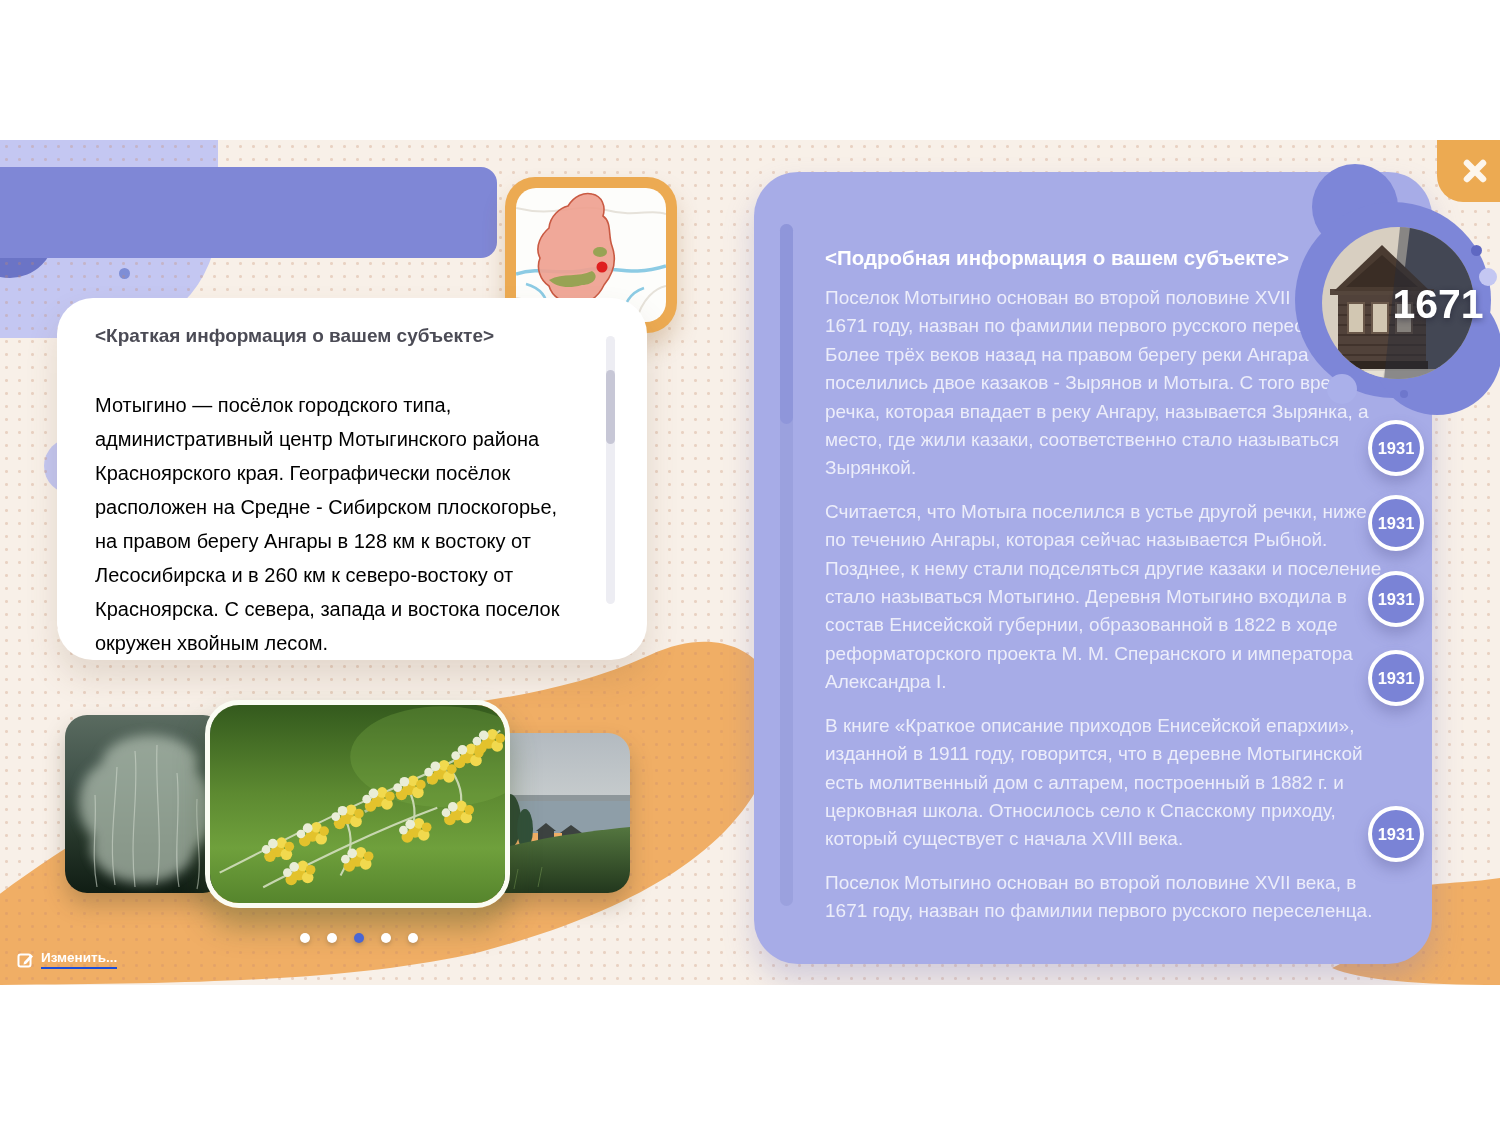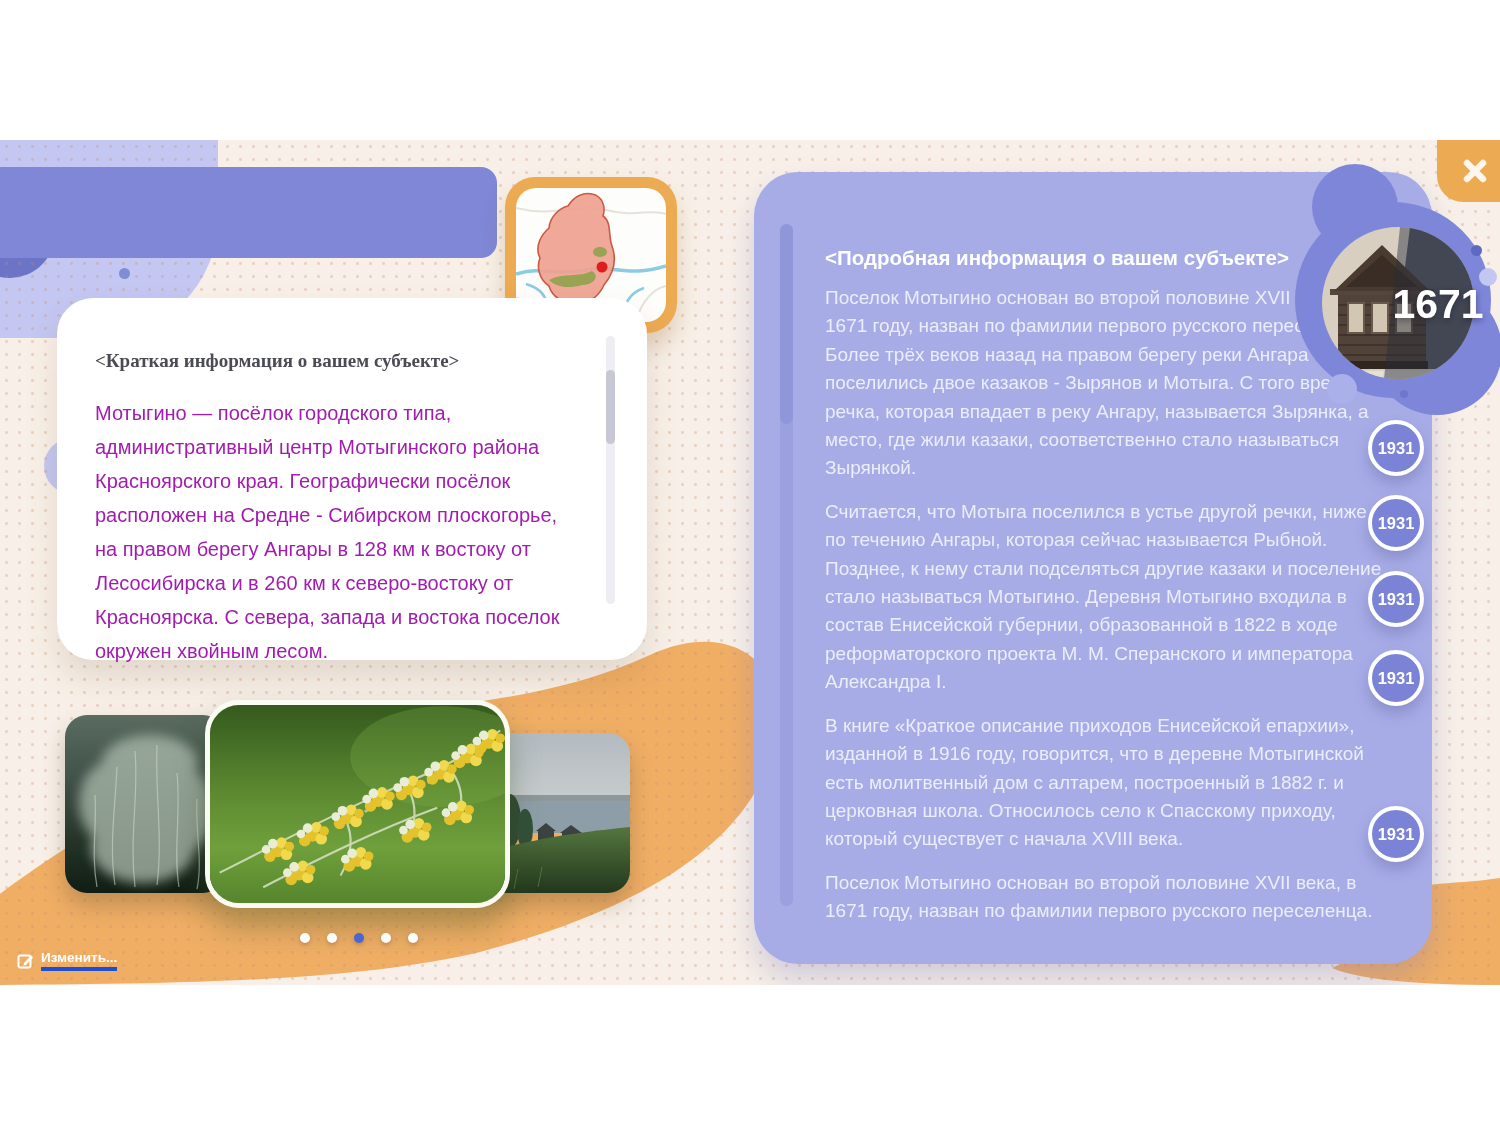--- a/index.html
+++ b/index.html
@@ -15,37 +15,37 @@
   .title-blob{left:-90px;top:0;width:308px;height:198px;background:#c4c7f2;border-radius:0 0 120px 70px;}
   .title-banner{left:0;top:27px;width:497px;height:91px;background:#7f87d6;border-radius:0 16px 16px 0;}
   .slide-title{left:72px;top:32px;width:430px;color:#fff;font-weight:bold;font-size:35px;line-height:44px;letter-spacing:.5px;}
   
   .map-card{left:505px;top:37px;width:172px;height:156px;background:#ecaa52;border-radius:30px;
     box-shadow:0 14px 22px rgba(150,100,40,.25);padding:11px;}
   .map-inner{width:100%;height:100%;background:#fdfdfb;border-radius:20px;overflow:hidden;}
   
   .info-card{left:57px;top:158px;width:590px;height:362px;background:#ffffff;border-radius:36px;
     box-shadow:0 18px 32px rgba(120,90,60,.16);}
-  .info-heading{position:absolute;left:38px;top:52px;width:480px;font-size:19px;font-weight:bold;color:#4b4b55;font-family:Liberation Serif, serif;}
-  .info-body{position:absolute;left:38px;top:90px;width:486px;font-size:20px;line-height:34px;color:#a21caf;margin-top:8px;}
+  .info-heading{position:absolute;left:38px;top:27px;width:480px;font-size:19px;font-weight:bold;color:#4b4b55;}
+  .info-body{position:absolute;left:38px;top:90px;width:486px;font-size:20px;line-height:34px;color:#000000;}
   .card-scroll-track{position:absolute;right:32px;top:38px;width:9px;height:268px;background:#ededf3;border-radius:5px;}
   .card-scroll-thumb{position:absolute;left:0;top:34px;width:9px;height:74px;background:#c7c7d6;border-radius:5px;}
   
   .ph{position:absolute;border-radius:22px;overflow:hidden;box-shadow:0 12px 22px rgba(70,60,40,.28);}
   .ph svg{display:block;width:100%;height:100%;}
   .ph-left{left:65px;top:575px;width:160px;height:178px;}
   .ph-right{left:480px;top:593px;width:150px;height:160px;}
   .ph-center{left:205px;top:560px;width:305px;height:208px;border-radius:34px;border:5px solid #fafcf3;
     box-shadow:0 18px 30px rgba(55,75,35,.38);}
   .dots-row{left:300px;top:793px;display:flex;gap:17px;}
   .dot{width:10px;height:10px;border-radius:50%;background:#ffffff;box-shadow:0 2px 4px rgba(90,80,70,.35);cursor:pointer;}
   .dot.active{background:#4a66d3;}
   
   .edit-link{left:17px;top:810px;display:flex;align-items:center;gap:7px;cursor:pointer;}
-  .edit-label{color:#ffffff;font-size:13.5px;font-weight:bold;border-bottom:4px solid #1d4ed8;padding-bottom:2px;}
+  .edit-label{color:#ffffff;font-size:13.5px;font-weight:bold;border-bottom:2px solid #1d4ed8;padding-bottom:2px;}
   
   .detail-panel{left:708px;top:32px;width:678px;height:792px;background:#a7ace7;border-radius:44px;
     box-shadow:0 16px 30px rgba(110,110,185,.28);margin-left:46px;}
   .panel-scroll-track{position:absolute;left:26px;top:52px;width:13px;height:682px;background:#9ba1de;border-radius:7px;}
   .panel-scroll-thumb{position:absolute;left:0;top:0;width:13px;height:200px;background:#8f96da;border-radius:7px;}
   .panel-heading{position:absolute;left:71px;top:74px;width:570px;font-size:20.5px;font-weight:bold;color:#ffffff;}
   .panel-text{position:absolute;left:71px;top:112px;width:560px;font-size:19px;line-height:28.4px;color:rgba(255,255,255,.78);}
   .panel-text p{margin:0 0 15px 0;}
   
   .year-photo{left:1322px;top:87px;width:152px;height:152px;border-radius:50%;overflow:hidden;}
@@ -234,21 +234,21 @@
     </div>
 
     <div class="abs detail-panel">
       <div class="panel-scroll-track">
         <div class="panel-scroll-thumb"></div>
       </div>
       <div class="panel-heading">&lt;Подробная информация о вашем субъекте&gt;</div>
       <div class="panel-text">
         <p>Поселок Мотыгино основан во второй половине XVII века, в 1671 году, назван по фамилии первого русского переселенца. Более трёх веков назад на правом берегу реки Ангара поселились двое казаков - Зырянов и Мотыга. С того времени, речка, которая впадает в реку Ангару, называется Зырянка, а место, где жили казаки, соответственно стало называться Зырянкой.</p>
         <p>Считается, что Мотыга поселился в устье другой речки, ниже по течению Ангары, которая сейчас называется Рыбной. Позднее, к нему стали подселяться другие казаки и поселение стало называться Мотыгино. Деревня Мотыгино входила в состав Енисейской губернии, образованной в 1822 в ходе реформаторского проекта М. М. Сперанского и императора Александра I.</p>
-        <p>В книге «Краткое описание приходов Енисейской епархии», изданной в 1916 году, говорится, что в деревне Мотыгинской есть молитвенный дом с алтарем, построенный в 1882 г. и церковная школа. Относилось село к Спасскому приходу, который существует с начала XVIII века.</p>
+        <p>В книге «Краткое описание приходов Енисейской епархии», изданной в 1911 году, говорится, что в деревне Мотыгинской есть молитвенный дом с алтарем, построенный в 1882 г. и церковная школа. Относилось село к Спасскому приходу, который существует с начала XVIII века.</p>
         <p>Поселок Мотыгино основан во второй половине XVII века, в 1671 году, назван по фамилии первого русского переселенца.</p>
       </div>
     </div>
 
     <div class="circle" style="left:1312px;top:24px;width:86px;height:86px;background:#7d86d8;"></div>
     <div class="circle" style="left:1295px;top:62px;width:196px;height:196px;background:#7d86d8;"></div>
     <div class="circle" style="left:1372px;top:145px;width:130px;height:130px;background:#7d86d8;"></div>
     <div class="circle" style="left:1471px;top:105px;width:11px;height:11px;background:#5f68c2;"></div>
     <div class="circle" style="left:1479px;top:128px;width:18px;height:18px;background:#c4c7f2;"></div>
     <div class="circle" style="left:1327px;top:234px;width:30px;height:30px;background:#aab0ea;"></div>

